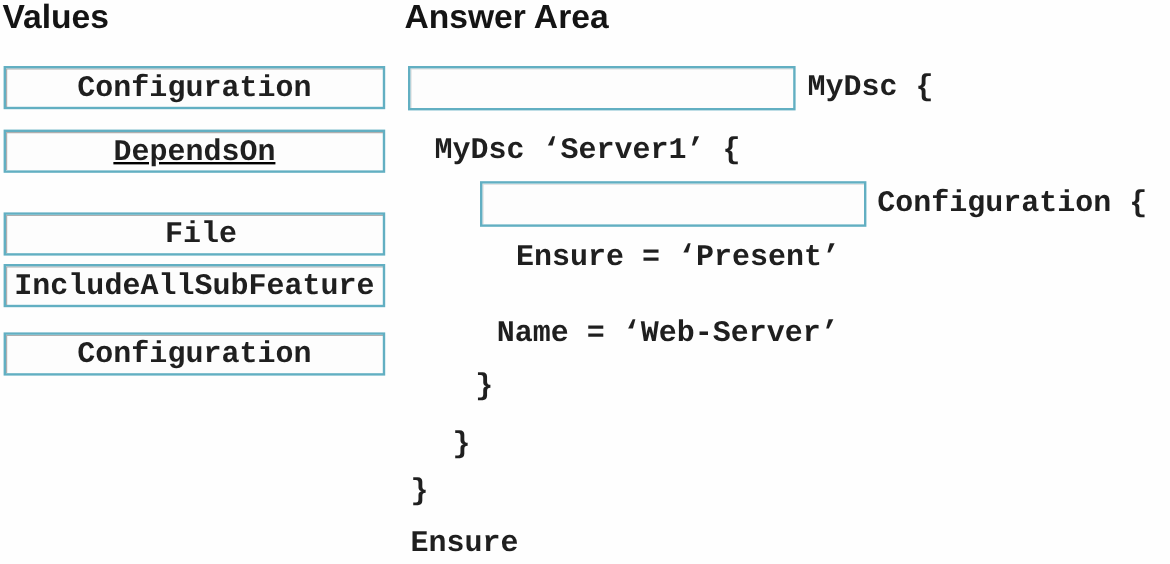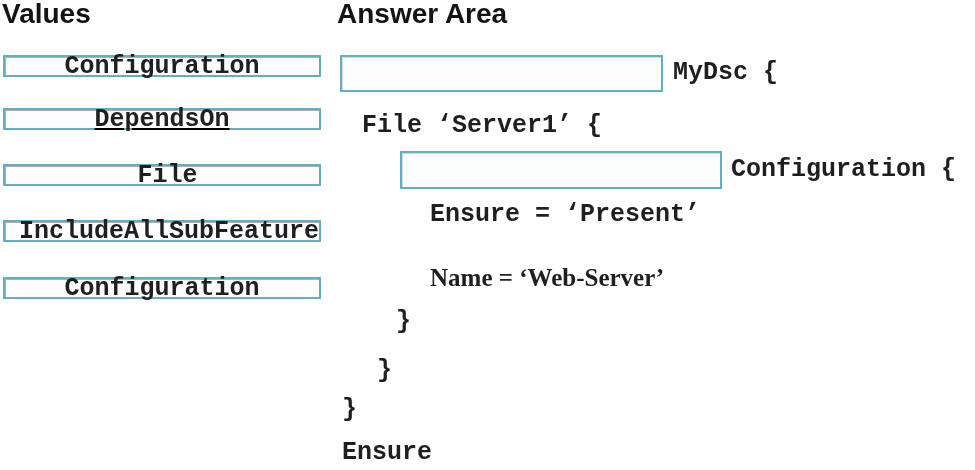--- a/index.html
+++ b/index.html
@@ -29,21 +29,21 @@
     font-family: "Liberation Mono", "DejaVu Sans Mono", monospace;
     font-weight: bold;
     font-size: 25px;
     color: #1f1f1f;
     white-space: nowrap;
   }
   .value-chip {
     position: absolute;
     left: 3px;
     width: 318px;
-    height: 22px;
+    height: 36px;
     box-sizing: border-box;
     border: 2px solid var(--box-border, #62afc2);
     background: #fdfdfd;
     box-shadow: inset 1px 1px 0 rgba(80,80,80,0.45);
     display: flex;
     align-items: center;
     justify-content: center;
     cursor: grab;
   }
   .drop-box {
@@ -68,47 +68,47 @@
     <div class="panel-title" style="left:2px;">Values</div>
 
     <div class="value-chip" style="top:55px;">
       <span class="mono">Configuration</span>
     </div>
 
     <div class="value-chip" style="top:108px;text-decoration:underline;">
       <span class="mono">DependsOn</span>
     </div>
 
-    <div class="value-chip" style="top:164px;padding-left:11px;">
+    <div class="value-chip" style="top:177px;padding-left:11px;">
       <span class="mono">File</span>
     </div>
 
-    <div class="value-chip" style="top:220px;justify-content:flex-end;">
+    <div class="value-chip" style="top:220px;">
       <span class="mono">IncludeAllSubFeature</span>
     </div>
 
     <div class="value-chip" style="top:277px;">
       <span class="mono">Configuration</span>
     </div>
   </div>
 
   <div>
     <div class="panel-title" style="left:337px;">Answer Area</div>
 
     <div class="drop-box" style="left:340px; top:55px; width:323px; height:37px;"></div>
     <div class="mono code-line" style="left:673px; top:55px;text-align:center;">MyDsc {</div>
 
-    <div class="mono code-line" style="left:362px; top:108px;">File ‘Server1’ {</div>
+    <div class="mono code-line" style="left:362px; top:108px;">MyDsc ‘Server1’ {</div>
 
     <div class="drop-box" style="left:400px; top:151px; width:322px; height:38px;"></div>
     <div class="mono code-line" style="left:731px; top:152px;">Configuration {</div>
 
     <div class="mono code-line" style="left:430px; top:197px;">Ensure = ‘Present’</div>
 
-    <div class="mono code-line" style="left:430px; top:260px;font-family:Liberation Serif, serif;">Name = ‘Web-Server’</div>
+    <div class="mono code-line" style="left:414px; top:260px;">Name = ‘Web-Server’</div>
 
     <div class="mono code-line" style="left:396px; top:304px;">}</div>
     <div class="mono code-line" style="left:377px; top:353px;">}</div>
     <div class="mono code-line" style="left:342px; top:392px;">}</div>
 
     <div class="mono code-line" style="left:342px; top:435px;">Ensure</div>
   </div>
 
 </div>
 

